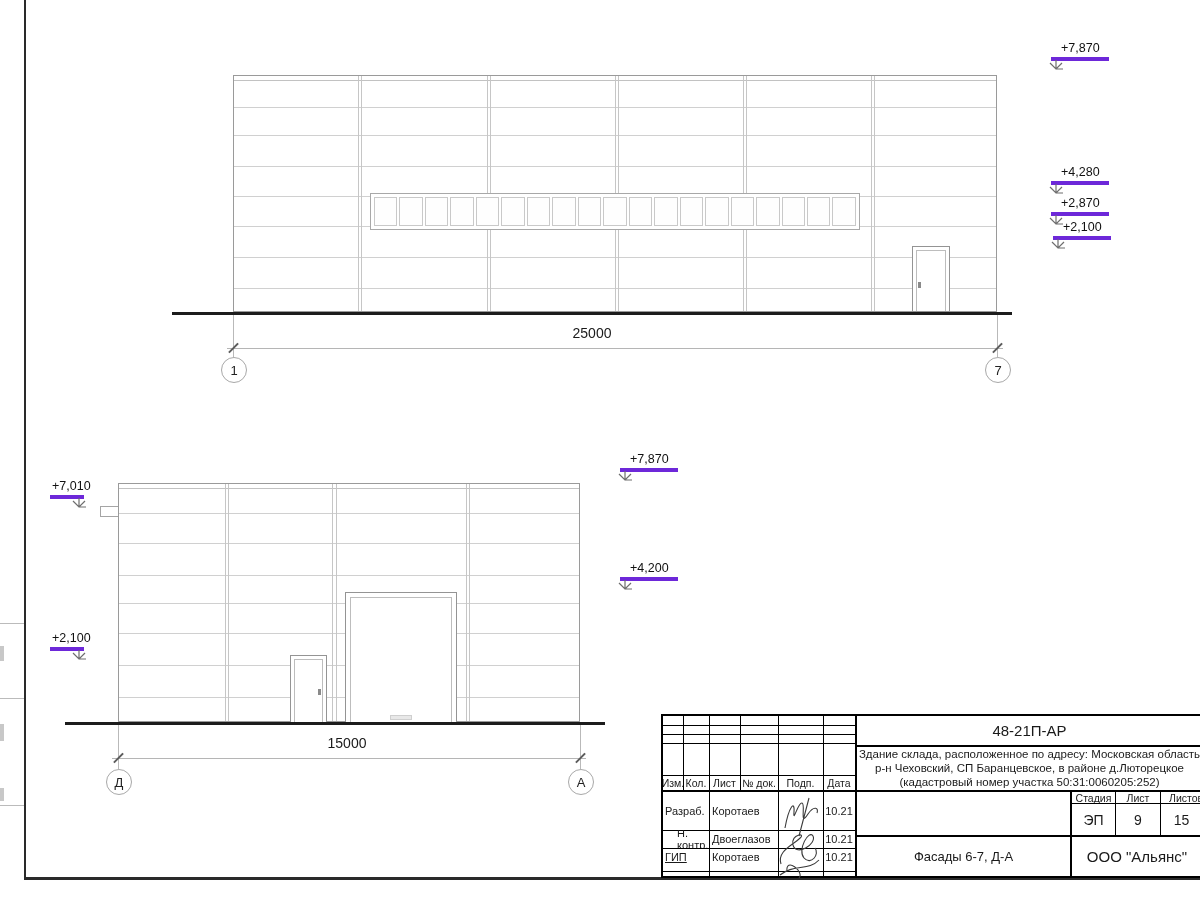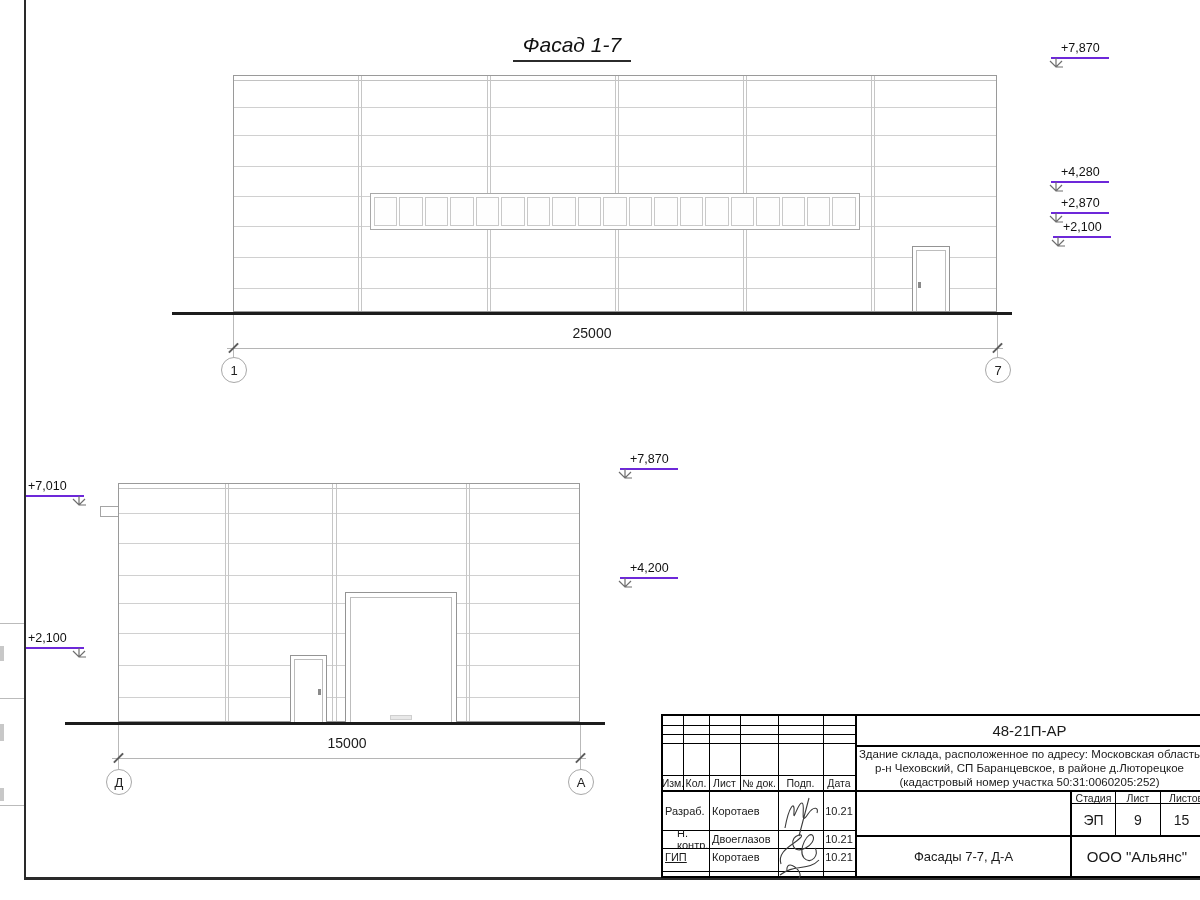--- a/index.html
+++ b/index.html
@@ -21,24 +21,24 @@
   .ground{position:absolute;height:3px;background:#1c1c1c;}
   
   .ext{position:absolute;width:1px;background:#b9b9b9;}
   .dim{position:absolute;height:1px;background:#b5b5b5;}
   .tick{position:absolute;width:13px;height:2px;background:#5c5c5c;transform:rotate(-45deg);}
   .bubble{position:absolute;width:24px;height:24px;border:1px solid #a8a8a8;border-radius:50%;background:#fff;
           display:flex;align-items:center;justify-content:center;font-size:13px;color:#222;}
   .dimtext{position:absolute;width:140px;text-align:center;font-size:14px;color:#1a1a1a;}
   
   .elev{position:absolute;font-size:12.5px;color:#111;}
-  .elev .lbl{display:block;border-bottom:2px solid #6d28d9;padding:0 2px 2px 10px;}
+  .elev .lbl{display:block;border-bottom:4px solid #6d28d9;padding:0 2px 2px 10px;}
   .elev.vleft svg{position:absolute;left:-3px;top:100%;margin-top:-1px;}
   .elev.vright svg{position:absolute;right:-3px;top:100%;margin-top:-1px;}
-  .elev.vright .lbl{padding:0 10px 2px 2px;}
+  .elev.vright .lbl{padding:0 10px 2px 2px;margin-left:24px;}
   
   .view-title{position:absolute;text-align:center;font-size:21px;font-style:italic;color:#111;}
   .view-title span{display:inline-block;border-bottom:2px solid #2b2b2b;padding:0 10px 3px 10px;}
   
   #tb{position:absolute;left:661px;top:714px;width:539px;height:164px;box-sizing:border-box;
       border:2px solid #000;border-right:none;background:#fff;}
   .tl{position:absolute;background:#000;}
   .cell{position:absolute;display:flex;align-items:center;justify-content:center;text-align:center;overflow:hidden;}
   .frame-line{position:absolute;background:#2a2a2a;}
   .strip-line{position:absolute;left:0;width:24px;height:1px;background:#bbb;}
@@ -52,23 +52,20 @@
   <div class="frame-line" style="left:24px;top:0;width:2px;height:878px;"></div>
   <div class="frame-line" style="left:24px;top:877px;width:1176px;height:3px;"></div>
 
   <div class="strip-line" style="top:623px;"></div>
   <div class="strip-line" style="top:698px;"></div>
   <div class="strip-line" style="top:805px;"></div>
   <div class="strip-frag" style="top:646px;height:15px;"></div>
   <div class="strip-frag" style="top:724px;height:17px;"></div>
   <div class="strip-frag" style="top:788px;height:13px;"></div>
 
-  <div class="view-title" style="left:492px;top:33px;width:160px;">
-    <span>Фасад 1-7</span>
-  </div>
 
   <div class="facade" style="left:233px;top:75px;width:764px;height:237px;">
     <div class="parapet"></div>
     <div class="joint" style="top:31px;"></div>
     <div class="joint" style="top:59px;"></div>
     <div class="joint" style="top:90px;"></div>
     <div class="joint" style="top:120px;"></div>
     <div class="joint" style="top:150px;"></div>
     <div class="joint" style="top:181px;"></div>
     <div class="joint" style="top:212px;"></div>
@@ -272,17 +269,17 @@
       <div style="white-space:nowrap;">(кадастровый номер участка 50:31:0060205:252)</div>
     </div>
 
     <div class="cell" style="left:409px;top:76px;width:43px;height:11px;font-size:10.5px;">Стадия</div>
     <div class="cell" style="left:453px;top:76px;width:44px;height:11px;font-size:10.5px;">Лист</div>
     <div class="cell" style="left:498px;top:76px;width:41px;height:11px;font-size:10.5px;justify-content:flex-start;padding-left:8px;">Листов</div>
     <div class="cell" style="left:409px;top:88px;width:43px;height:31px;font-size:14px;">ЭП</div>
     <div class="cell" style="left:453px;top:88px;width:44px;height:31px;font-size:14px;">9</div>
     <div class="cell" style="left:498px;top:88px;width:41px;height:31px;font-size:14px;">15</div>
 
-    <div class="cell" style="left:194px;top:121px;width:213px;height:39px;font-size:13px;">Фасады 7-7, Д-А</div>
+    <div class="cell" style="left:194px;top:121px;width:213px;height:39px;font-size:13px;">Фасады 6-7, Д-А</div>
     <div class="cell" style="left:409px;top:121px;width:130px;height:39px;font-size:15px;">ООО "Альянс"</div>
   </div>
 
 </div>
 
 </body></html>

